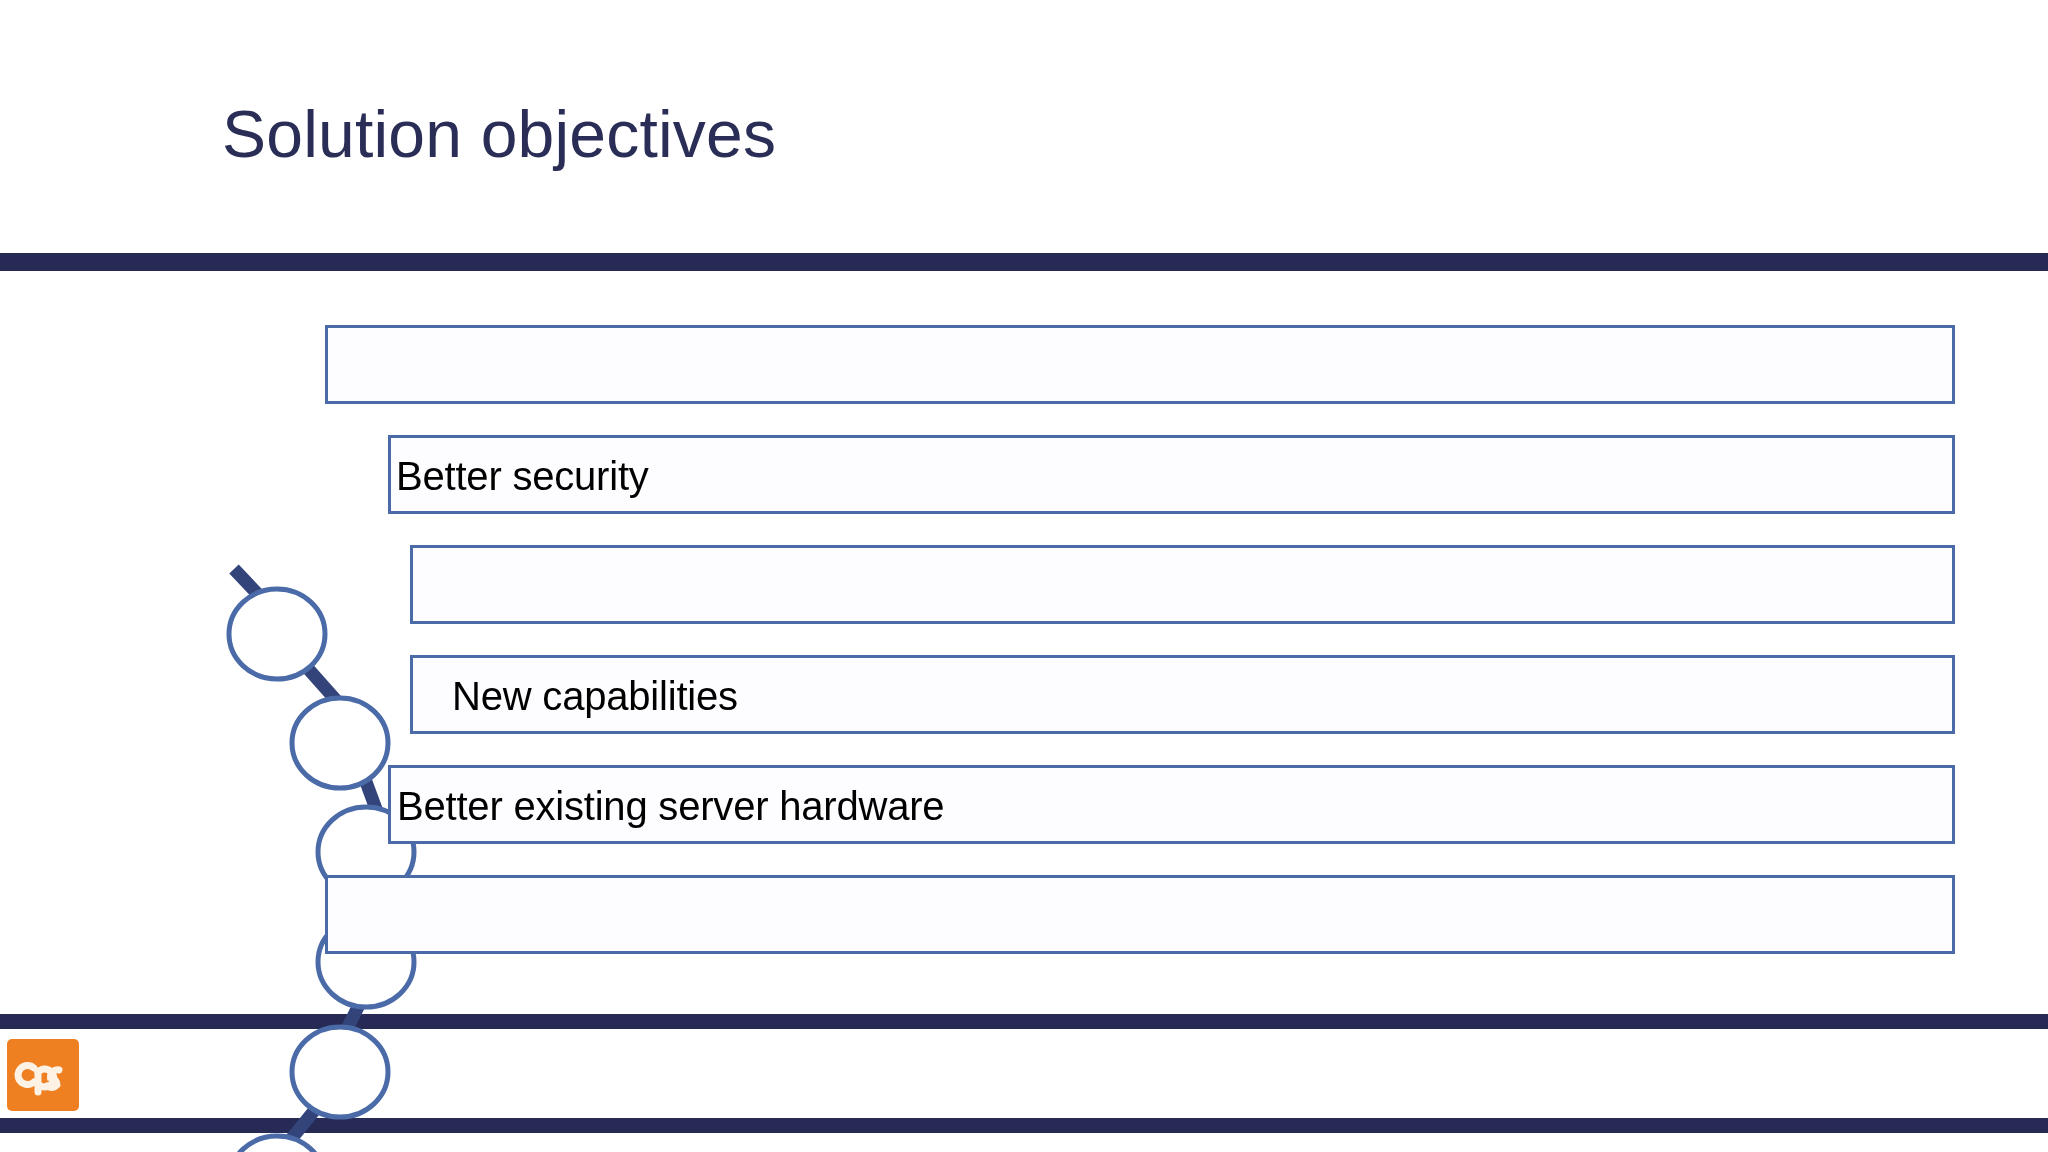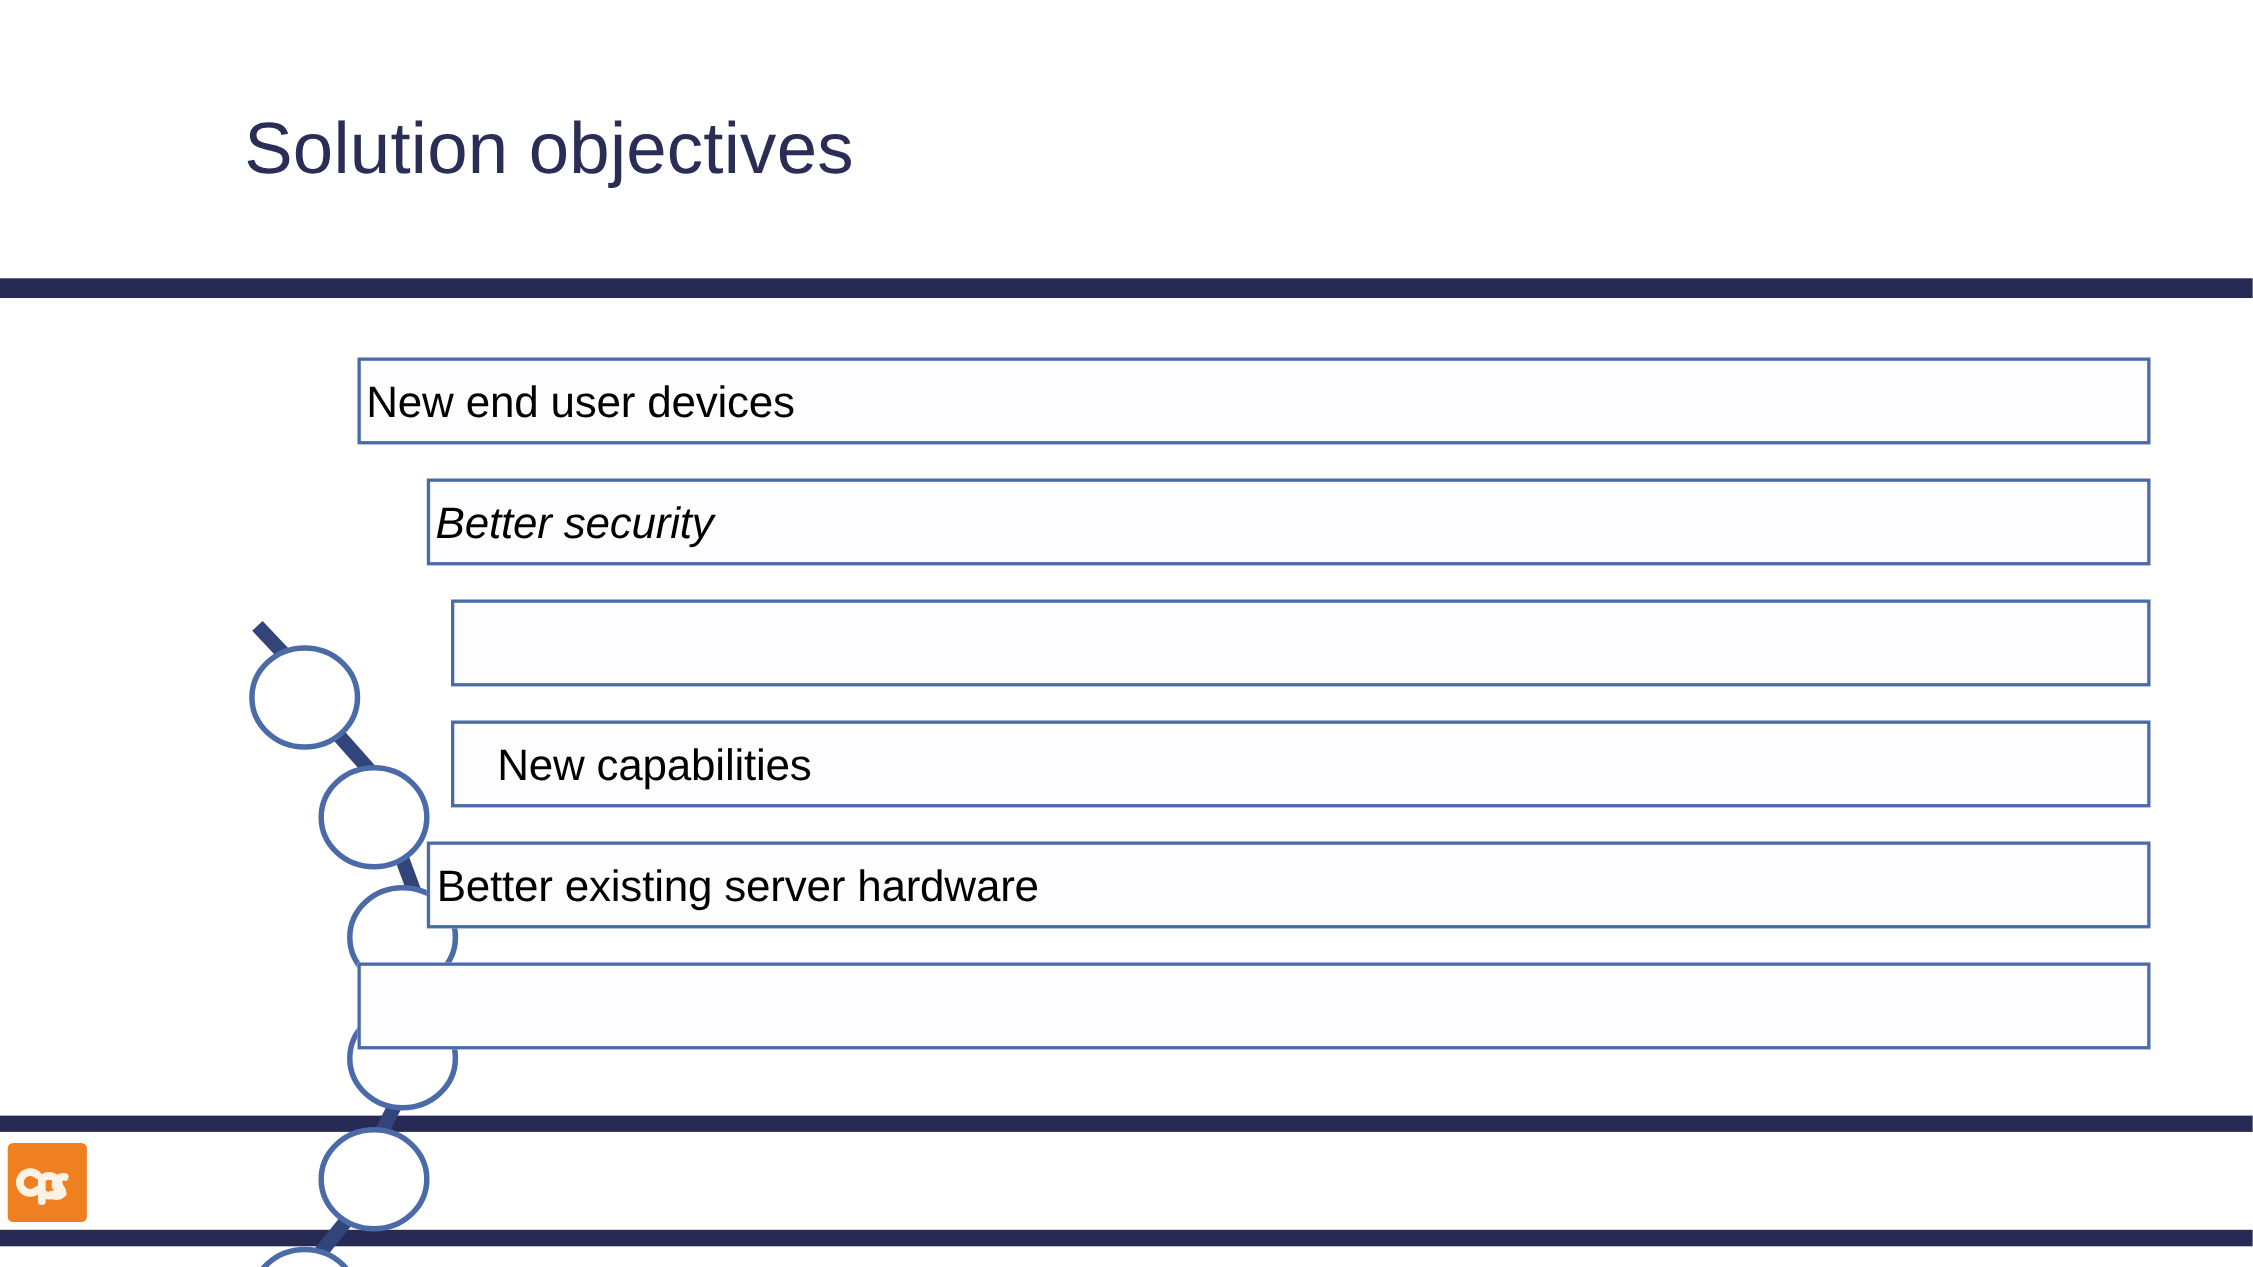--- a/index.html
+++ b/index.html
@@ -137,24 +137,23 @@
         <ellipse cx="277" cy="363" rx="48" ry="45"></ellipse>
         <ellipse cx="340" cy="472" rx="48" ry="45"></ellipse>
         <ellipse cx="366" cy="581" rx="48" ry="45"></ellipse>
         <ellipse cx="366" cy="691" rx="48" ry="45"></ellipse>
         <ellipse cx="340" cy="801" rx="48" ry="45"></ellipse>
         <ellipse cx="277" cy="910" rx="48" ry="45"></ellipse>
       </g>
     </svg>
 
     <div class="item-box" style="left:325px; top:54px; width:1630px;"></div>
-    <div class="item-label" style="left:333px; top:75px;">New end user devices</div>
 
     <div class="item-box" style="left:388px; top:164px; width:1567px;"></div>
-    <div class="item-label" style="left:396px; top:185px;font-style:italic;">Better security</div>
+    <div class="item-label" style="left:396px; top:185px;">Better security</div>
 
     <div class="item-box" style="left:410px; top:274px; width:1545px;"></div>
 
     <div class="item-box" style="left:410px; top:384px; width:1545px;"></div>
     <div class="item-label" style="left:418px; top:405px;margin-left:34px;">New capabilities</div>
 
     <div class="item-box" style="left:388px; top:494px; width:1567px;"></div>
     <div class="item-label" style="left:397px; top:515px;">Better existing server hardware</div>
 
     <div class="item-box" style="left:325px; top:604px; width:1630px;"></div>

